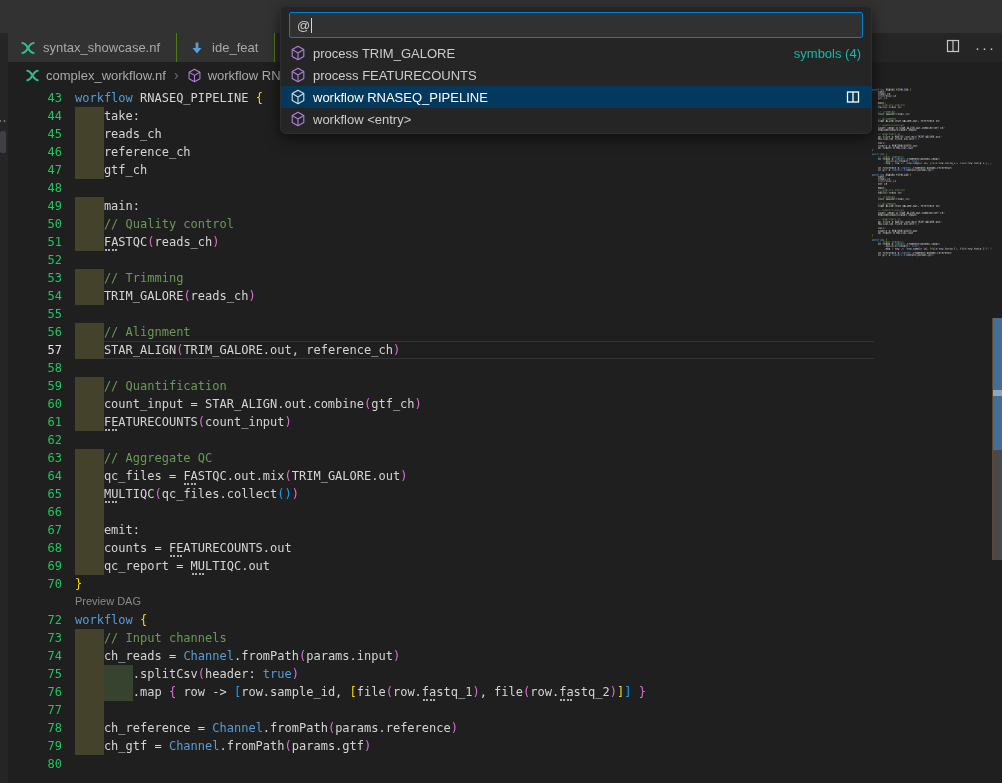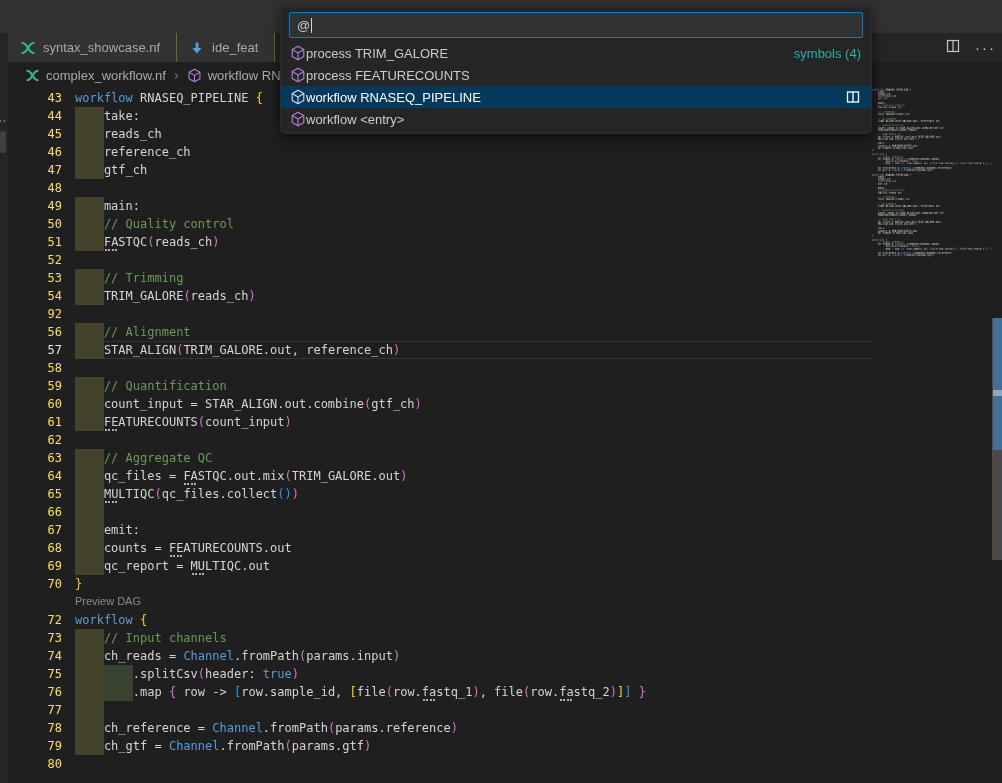--- a/index.html
+++ b/index.html
@@ -24,21 +24,21 @@
   #breadcrumb { left:8px; top:62px; width:994px; height:26px; background:#1f1f1f;
                 display:flex; align-items:center; gap:6px; padding-left:17px;
                 color:#a9a9a9; font-size:13px; white-space:nowrap; }
   #breadcrumb .bicon { width:15px; height:15px; }
   .bc-sep { color:#6e6e6e; font-size:14px; padding:0 2px; }
 
   
   #editor { left:8px; top:88px; width:994px; height:695px; background:#1f1f1f; overflow:hidden; }
   #rows { position:absolute; left:0; top:1px; right:128px; font:12px/18px "DejaVu Sans Mono", monospace; }
   .row { display:flex; height:18px; }
-  .ln { flex:0 0 54px; text-align:right; color:#fde047; user-select:none; }
+  .ln { flex:0 0 54px; text-align:right; color:#22c55e; user-select:none; }
   .row.cur .ln { color:#e5e5e5; }
   .lc { flex:1; margin-left:13px; position:relative; white-space:pre; color:#d4d4d4; }
   .row.cur .lc { box-shadow: inset 0 1px 0 rgba(255,255,255,.09), inset 0 -1px 0 rgba(255,255,255,.09); }
   .band { position:absolute; top:0; bottom:0; }
   .band.l1 { left:0;  width:29px; background:#44422a; }
   .band.l2 { left:29px; width:29px; background:#37432e; }
   .ct { position:relative; }
   .tok-kw { color:#569cd6; } .tok-ty { color:#569cd6; }
   .tok-cm { color:#6a9955; }
   .tok-tx { color:#d4d4d4; }
@@ -63,21 +63,21 @@
 
   
   #quickpick { left:280px; top:6px; width:592px; background:#252526; z-index:20;
                border:1px solid #2f2f2f; border-radius:6px;
                box-shadow:0 5px 14px rgba(0,0,0,.55); padding:5px 0 3px 0; }
   #qp-inputwrap { margin:0 8px 4px 8px; height:26px; background:#313131;
                   border:1px solid #007fd4; border-radius:2px;
                   display:flex; align-items:center; padding:0 7px; }
   #qp-query { color:#cccccc; font-size:13px; font-family:"Liberation Sans", sans-serif; }
   #qp-caret { width:1px; height:15px; background:#d7d7d7; margin-left:1px; }
-  .qp-row { height:22px; display:flex; align-items:center; padding:0 10px 0 9px;
+  .qp-row { height:22px; display:flex; align-items:center; gap:7px; padding:0 10px 0 9px;
             color:#cccccc; font-size:13px; white-space:nowrap; }
   .qp-row .qicon { width:16px; height:16px; flex:0 0 16px; }
   .qp-row.sel { background:#04395e; color:#ffffff; }
   .qp-label { flex:1; overflow:hidden; }
   .qp-meta { color:#14b8a6; font-size:13px; }
   .qp-action { width:16px; height:16px; }
 </style>
 </head>
 <body>
 
@@ -170,21 +170,21 @@
       </div>
       <div class="row">
         <span class="ln">53</span>
         <span class="lc"><span class="band l1"></span><span class="ct"><span class="tok-cm">    // Trimming</span></span></span>
       </div>
       <div class="row">
         <span class="ln">54</span>
         <span class="lc"><span class="band l1"></span><span class="ct"><span class="tok-tx">    TRIM_GALORE</span><span class="tok-b2">(</span><span class="tok-tx">reads_ch</span><span class="tok-b2">)</span></span></span>
       </div>
       <div class="row">
-        <span class="ln">92</span>
+        <span class="ln">55</span>
         <span class="lc"><span class="ct"></span></span>
       </div>
       <div class="row">
         <span class="ln">56</span>
         <span class="lc"><span class="band l1"></span><span class="ct"><span class="tok-cm">    // Alignment</span></span></span>
       </div>
       <div class="row cur">
         <span class="ln">57</span>
         <span class="lc"><span class="band l1"></span><span class="ct"><span class="tok-tx">    STAR_ALIGN</span><span class="tok-b2">(</span><span class="tok-tx">TRIM_GALORE.out, reference_ch</span><span class="tok-b2">)</span></span></span>
       </div>

